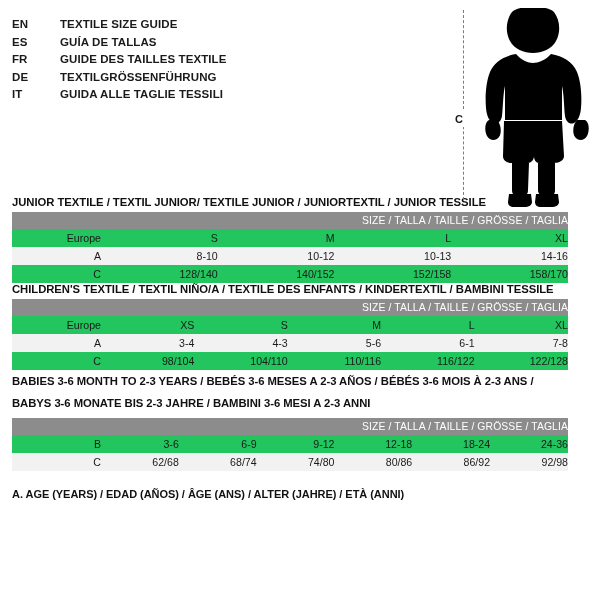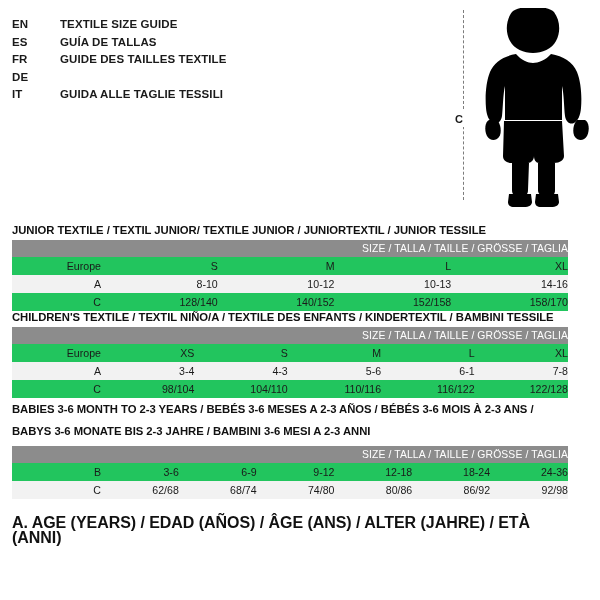--- a/index.html
+++ b/index.html
@@ -122,21 +122,21 @@
   tr.value-row td {
     background: #f2f2f2;
     color: #1a1a1a;
   }
 
   
   .footnotes {
     margin-top: 16px;
   }
   .footnote {
-    font-size: 16px;
+    font-size: 11px;
     font-weight: bold;
     line-height: 15.5px;
     color: #111111;
     letter-spacing: -0.05px;
   }
 </style>
 </head>
 <body>
 
 <div class="page">
@@ -150,20 +150,21 @@
       <div class="lang-row">
         <span class="lang-code">ES</span>
         <span class="lang-title">GUÍA DE TALLAS</span>
       </div>
       <div class="lang-row">
         <span class="lang-code">FR</span>
         <span class="lang-title">GUIDE DES TAILLES TEXTILE</span>
       </div>
       <div class="lang-row">
         <span class="lang-code">DE</span>
+        <span class="lang-title">TEXTILGRÖSSENFÜHRUNG</span>
       </div>
       <div class="lang-row">
         <span class="lang-code">IT</span>
         <span class="lang-title">GUIDA ALLE TAGLIE TESSILI</span>
       </div>
     </div>
   </div>
 
   <div class="figure-wrap">
     <div class="dashed-line"></div>
@@ -183,21 +184,21 @@
         <path d="M36 155 L53 155 L52 182 C52 186 50 188 46 188 L42 188 C38 188 36 186 36 182 Z"></path>
 
         <path d="M62 155 L79 155 L79 182 C79 186 77 188 73 188 L69 188 C65 188 62 186 62 182 Z"></path>
 
         <path d="M33 186 L55 186 L56 194 C56 197 53 199 48 199 L38 199 C34 199 32 197 32 194 Z"></path>
         <path d="M60 186 L82 186 L83 194 C83 197 80 199 75 199 L65 199 C61 199 59 197 59 194 Z"></path>
       </g>
     </svg>
   </div>
 
-  <div class="section" style="margin-top:120px;">
+  <div class="section" style="margin-top:92px;">
     <div class="section-title">JUNIOR TEXTILE / TEXTIL JUNIOR/ TEXTILE JUNIOR / JUNIORTEXTIL / JUNIOR TESSILE</div>
     <table class="size-table">
       <colgroup>
         <col style="width:16%">
           <col style="width:21%">
           <col style="width:21%">
           <col style="width:21%">
           <col style="width:21%">
       </colgroup>
       <tbody>

